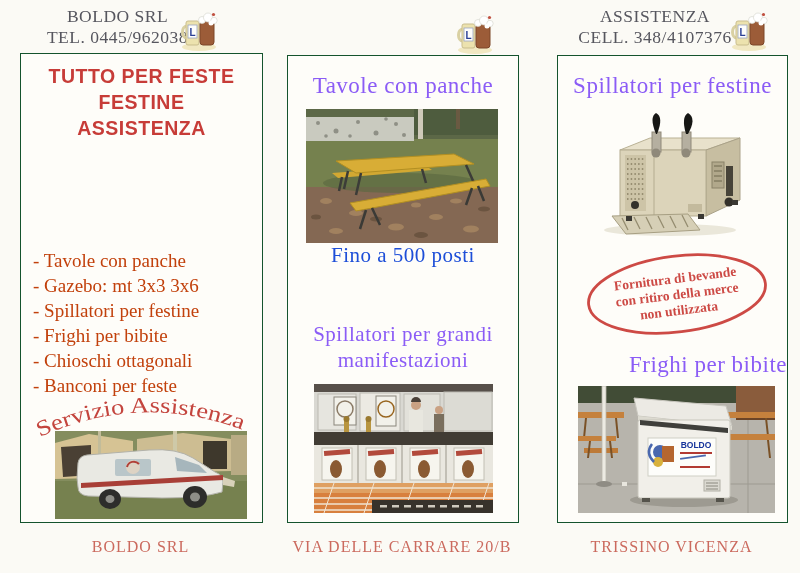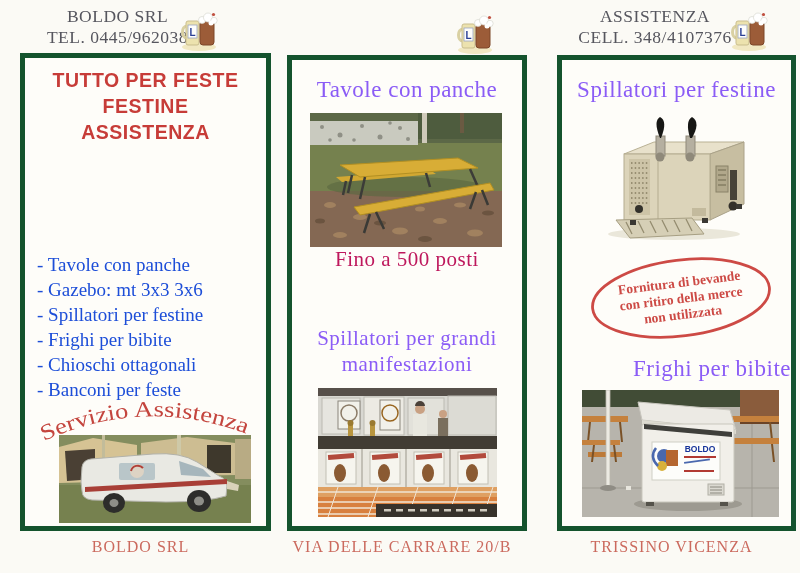--- a/index.html
+++ b/index.html
@@ -1,37 +1,37 @@
 <!DOCTYPE html>
 <html><head>
 <meta charset="utf-8">
 <style>
   html,body{margin:0;padding:0;}
   .sheet{
     position:relative;width:800px;height:573px;background:#fbfaf5;
     font-family:"Liberation Serif",serif;overflow:hidden;
   }
   .panel-box{
-    position:absolute;background:#fefdf9;border:5px solid #14532d;
+    position:absolute;background:#fefdf9;border:1px solid #14532d;
   }
   
   .hdr{position:absolute;text-align:center;color:#56565e;line-height:21px;font-size:17.5px;letter-spacing:.5px;}
   .logo{position:absolute;width:40px;height:42px;}
   
   .lp-title{position:absolute;left:0;top:9px;width:100%;text-align:center;
     font-family:"Liberation Sans",sans-serif;font-weight:bold;font-size:19.5px;line-height:26px;color:#c73c38;letter-spacing:.5px;}
   .lp-sub{position:absolute;left:0;top:87px;width:100%;text-align:center;
     font-weight:bold;font-size:16.5px;line-height:21px;color:#5d89c8;}
   .lp-list{position:absolute;left:12px;top:194px;width:228px;
-    font-size:19px;line-height:25px;color:#1d4ed8;}
+    font-size:19px;line-height:25px;color:#c2410c;}
   .lp-arc{position:absolute;left:5px;top:340px;width:233px;height:48px;}
   .photo{position:absolute;}
   
   .sect-title{position:absolute;left:0;width:100%;text-align:center;color:#8b5cf6;font-size:23px;line-height:27px;letter-spacing:.5px;}
-  .note-blue{position:absolute;left:0;width:100%;text-align:center;color:#be185d;font-size:21px;letter-spacing:.5px;}
+  .note-blue{position:absolute;left:0;width:100%;text-align:center;color:#1d4ed8;font-size:21px;letter-spacing:.5px;}
   .oval-wrap{position:absolute;}
   
   .caption{position:absolute;top:538px;text-align:center;color:#cb6a5e;font-size:16px;letter-spacing:1px;}
   svg{display:block;}
 </style>
 </head>
 <body>
 
 <div class="sheet">
 

